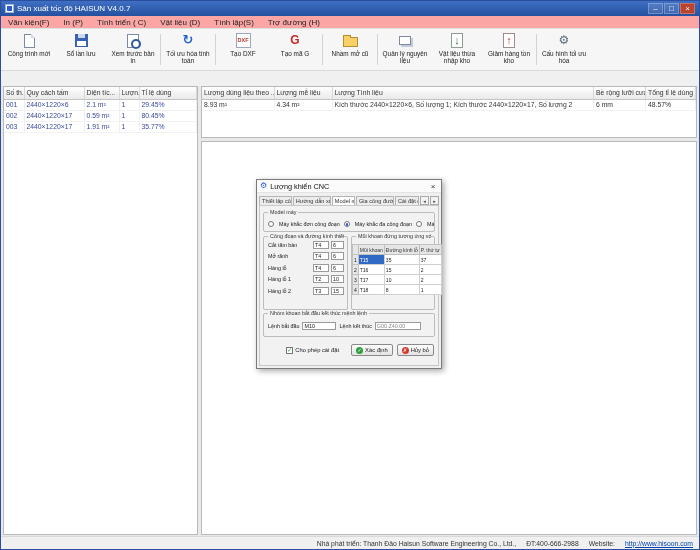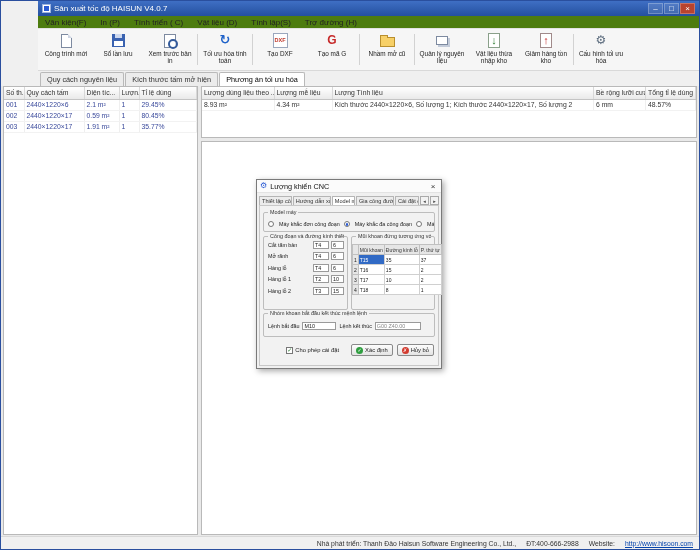--- a/index.html
+++ b/index.html
@@ -1,30 +1,30 @@
 <!DOCTYPE html>
 <html><head>
 <meta charset="utf-8">
 <style>
   * { box-sizing: border-box; margin: 0; padding: 0; }
   html,body { background:#d7d7d7; }
   body { font-family:"Liberation Sans","DejaVu Sans",sans-serif; }
-  #app { position:relative; width:700px; height:550px; background:#f0f0f0; border:1px solid #2a4f9e; overflow:hidden;padding-left:37px; }
+  #app { position:relative; width:700px; height:550px; background:#f0f0f0; border:1px solid #2a4f9e; overflow:hidden; }
 
   
   .titlebar { height:15px; background:linear-gradient(180deg,#3f6fc4,#24509f); display:flex; align-items:center; padding:0 4px; color:#fff; font-size:8px; }
   .appicon { width:9px; height:9px; background:#fff; border:1px solid #9db4df; margin-right:3px; position:relative; }
   .appicon::after{ content:""; position:absolute; left:1px; top:1px; width:5px; height:5px; background:#2a5ad4; }
   .title { flex:1; white-space:nowrap; overflow:hidden; }
   .wbtns { display:flex; gap:1px; }
   .wbtn { width:15px; height:11px; display:flex; align-items:center; justify-content:center; font-size:8px; color:#fff; background:rgba(255,255,255,.12); border:1px solid rgba(255,255,255,.25); cursor:default; }
   .wbtn.close { background:#b8432f; }
 
   
-  .menubar { height:13px; background:#4d7c0f; border-bottom:1px solid #e2e2e2; display:flex; align-items:center; font-size:8px; color:#222; }
+  .menubar { height:13px; background:#fca5a5; border-bottom:1px solid #e2e2e2; display:flex; align-items:center; font-size:8px; color:#222; }
   .mitem { padding:0 7px; height:100%; display:flex; align-items:center; }
 
   
   .toolbar { height:42px; background:#f6f6f6; border-bottom:1px solid #d9d9d9; display:flex; align-items:stretch; padding:1px 2px; }
   .tbtn { display:flex; flex-direction:column; align-items:center; justify-content:flex-start; padding:2px 2px 1px; width:52px; font-size:6.4px; line-height:1.15; text-align:center; color:#222; overflow:hidden; }
   .tbtn .ticon { height:17px; display:flex; align-items:center; justify-content:center; margin-bottom:1px; }
   .tsep { width:1px; background:#d2d2d2; margin:4px 1px; }
 
   .ic-doc { width:11px; height:14px; background:#fff; border:1px solid #7d8aa0; position:relative; }
   .ic-doc::after { content:""; position:absolute; top:-1px; right:-1px; width:0; height:0; border-bottom:4px solid #cfd6e4; border-right:4px solid #f6f6f6; }
@@ -201,25 +201,20 @@
     </div>
     <span class="tsep"></span>
     <div class="tbtn">
       <span class="ticon">
           <span class="g-gear">⚙</span>
         </span>
       <span>Cấu hình tối ưu hóa</span>
     </div>
   </div>
 
-  <div class="tabstrip">
-    <span class="mtab">Quy cách nguyên liệu</span>
-    <span class="mtab">Kích thước tấm mở hiện</span>
-    <span class="mtab active">Phương án tối ưu hóa</span>
-  </div>
 
   <div class="content">
 
     <div class="leftpanel">
       <table class="grid">
         <colgroup>
             <col style="width:20px">
             <col style="width:60px">
             <col style="width:35px">
             <col style="width:20px">

